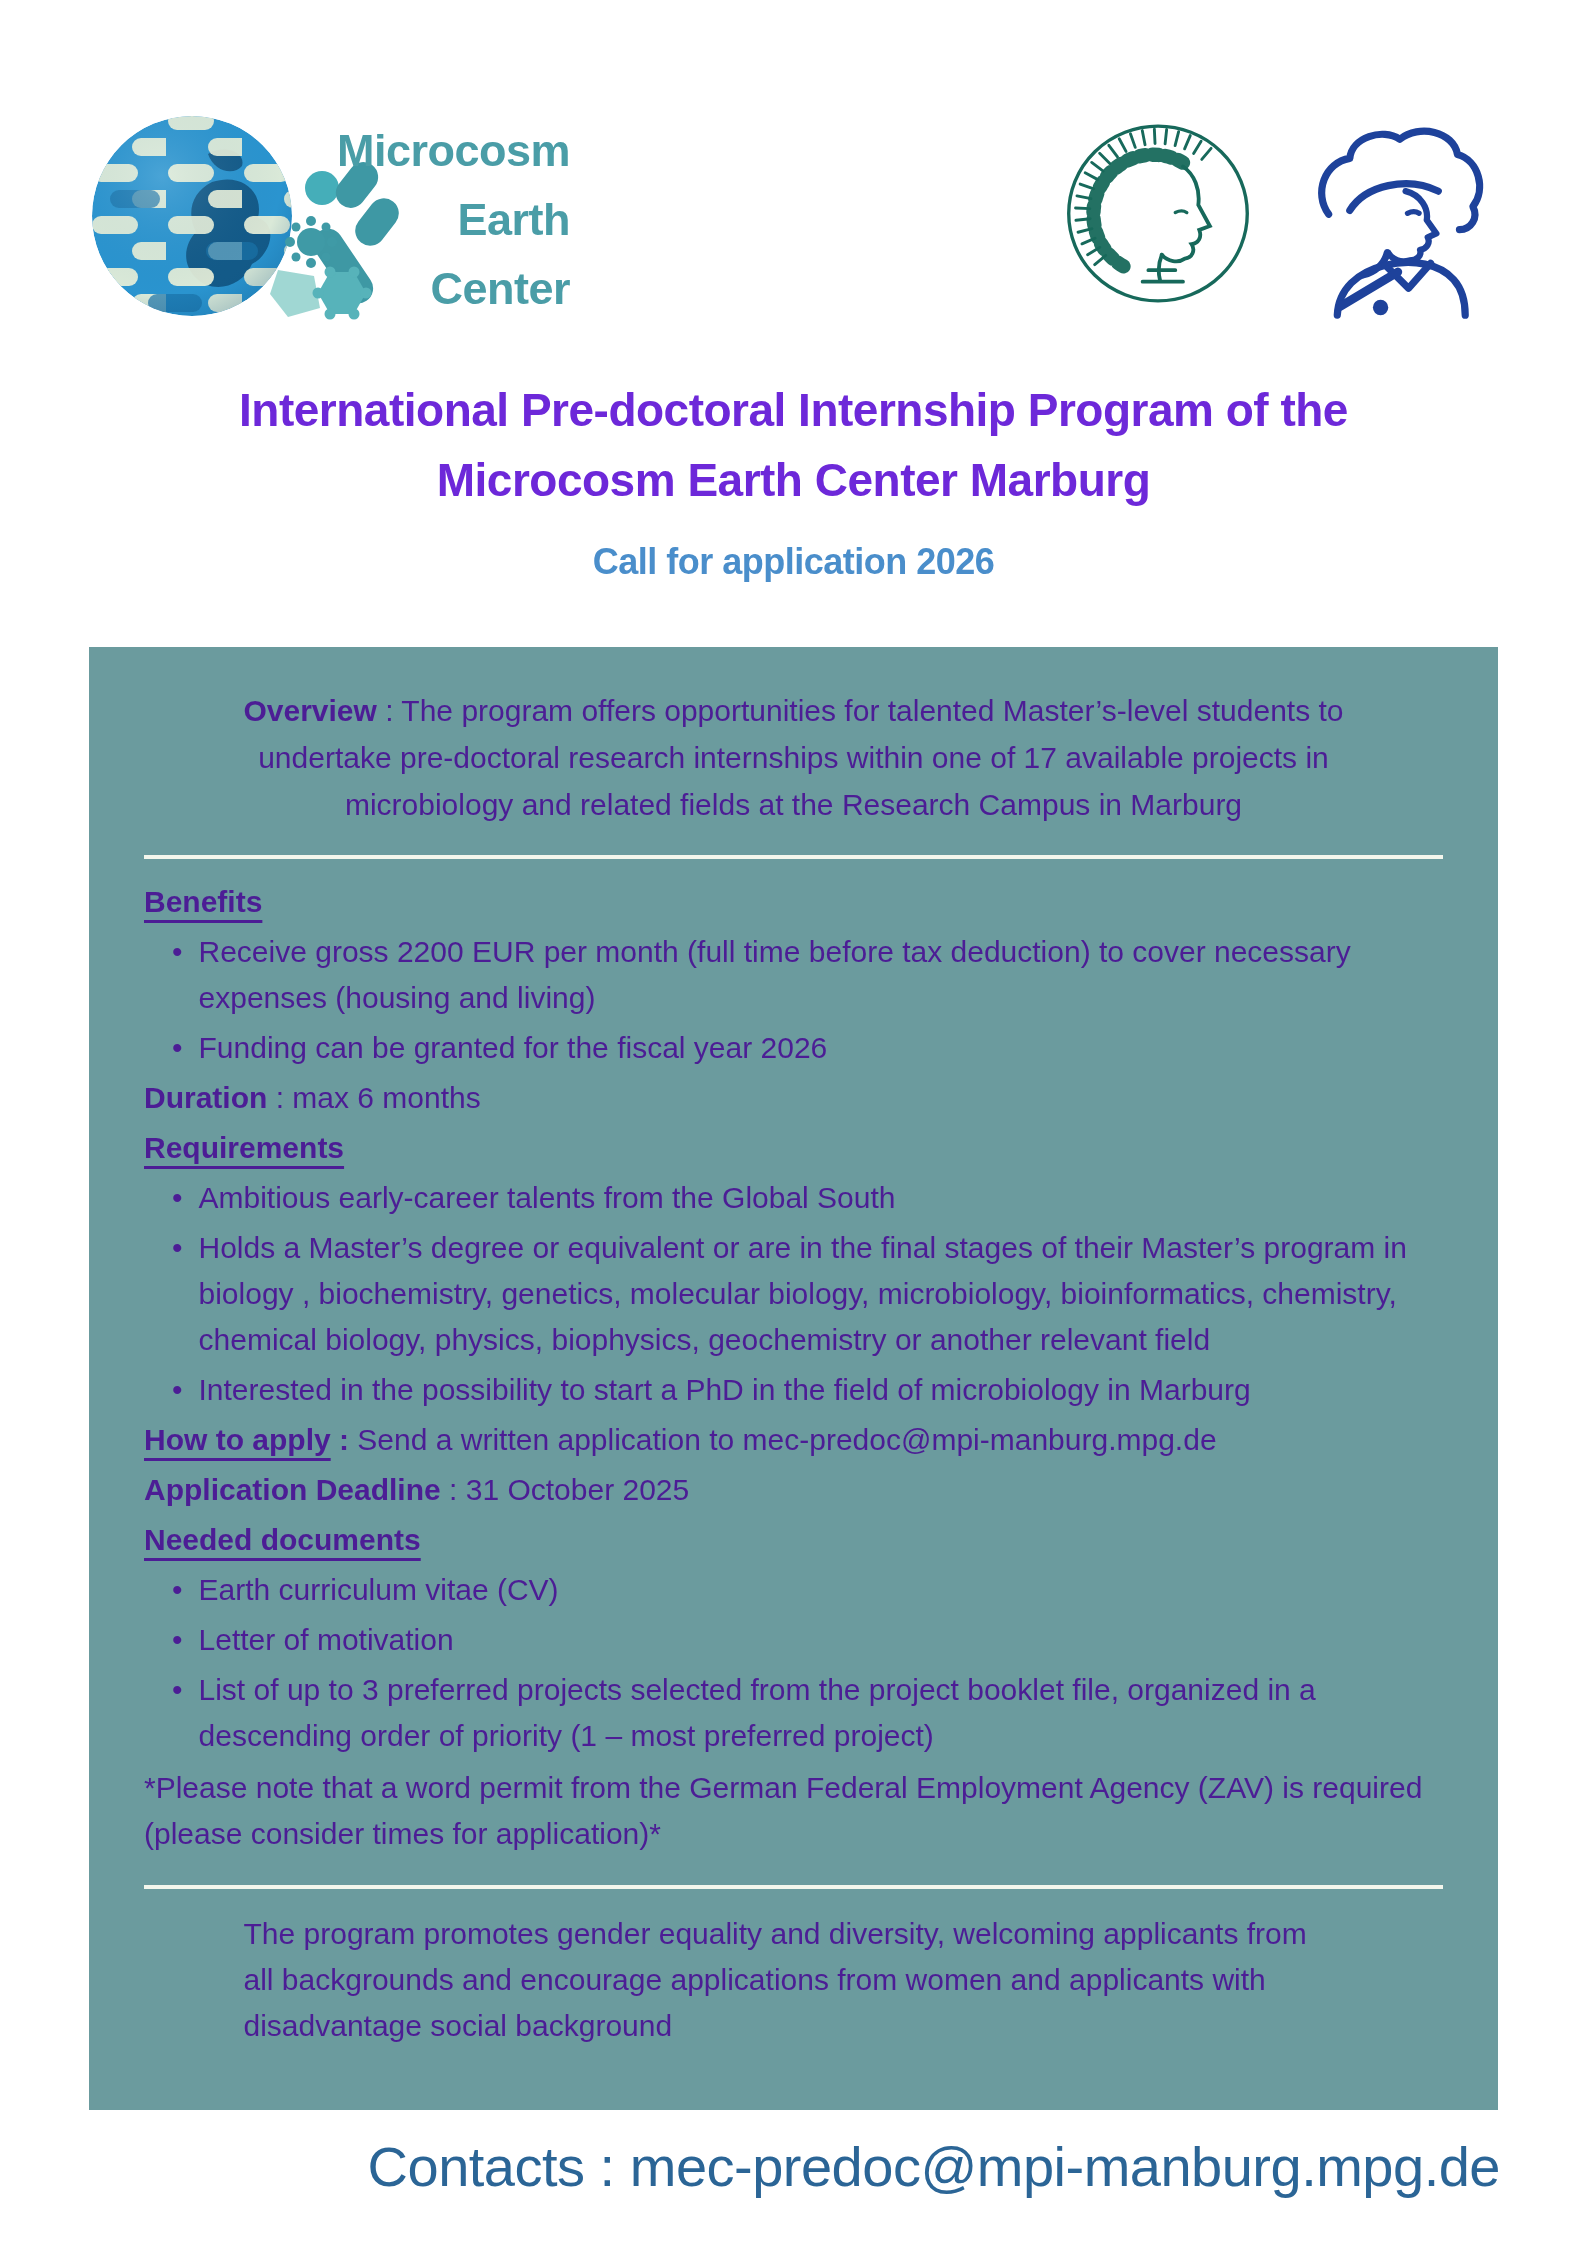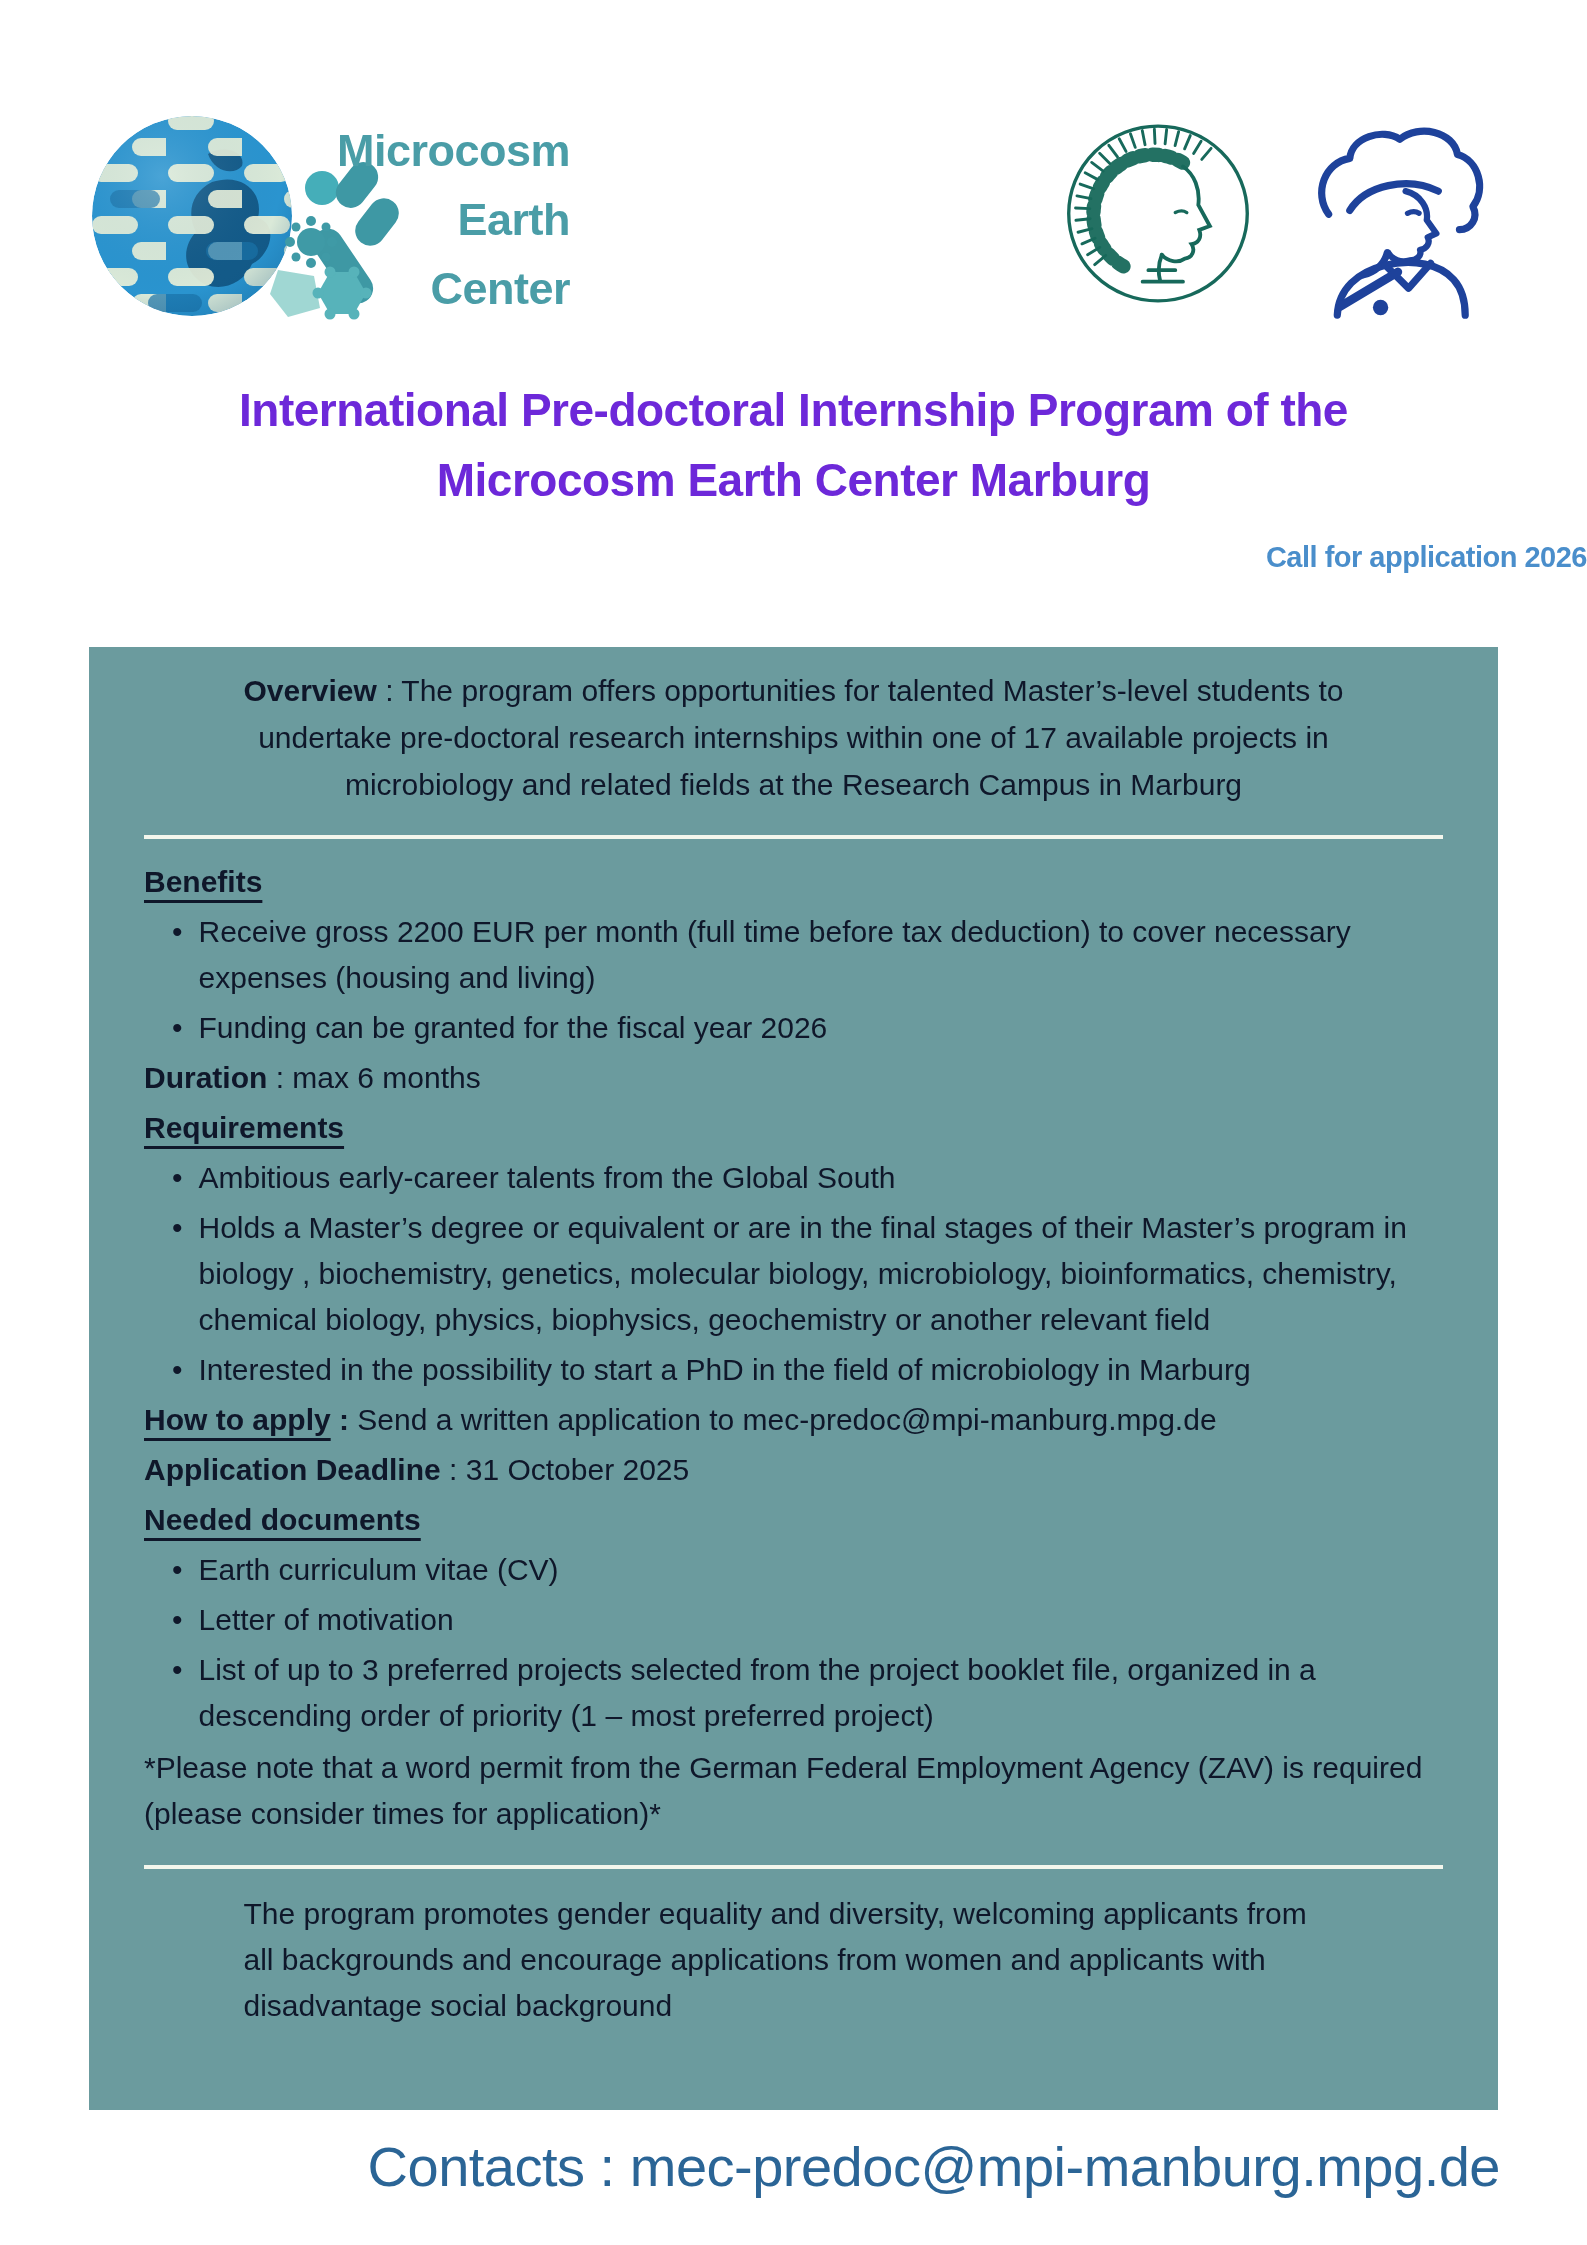--- a/index.html
+++ b/index.html
@@ -12,26 +12,26 @@
   .logo-text{position:absolute;right:10px;top:16px;width:270px;text-align:right;
              color:#4a9da7;font-weight:bold;font-size:45px;line-height:69px;letter-spacing:-0.5px;}
   .emblem-mpg{position:absolute;left:1062px;top:120px;}
   .emblem-marburg{position:absolute;left:1294px;top:118px;}
 
   
   .title-line{position:absolute;left:0;width:100%;text-align:center;color:#6d28d9;
               font-weight:bold;font-size:46px;letter-spacing:-0.5px;}
   .title-1{top:383px;}
   .title-2{top:453px;}
-  .subtitle{position:absolute;left:0;top:541px;width:100%;text-align:right;color:#4a8ecb;
-            font-weight:bold;font-size:29px;letter-spacing:-0.5px;}
+  .subtitle{position:absolute;left:0;top:541px;width:100%;text-align:center;color:#4a8ecb;
+            font-weight:bold;font-size:36px;letter-spacing:-0.5px;}
 
   
   .box{position:absolute;left:89px;top:647px;width:1409px;height:1463px;background:#6b9b9e;
-       box-sizing:border-box;padding:20px 55px 0 55px;color:#0f172a;font-size:30px;line-height:46px;}
+       box-sizing:border-box;padding:40px 55px 0 55px;color:#4c1d95;font-size:30px;line-height:46px;}
   .overview{margin:0 auto;max-width:1190px;text-align:center;line-height:47px;}
   .rule{border:none;border-top:4px solid #f3f6ec;margin:27px 0 20px 0;}
   .rule2{border:none;border-top:4px solid #f3f6ec;margin:28px 0 22px 0;}
   .heading{font-weight:bold;text-decoration:underline;text-decoration-thickness:3px;text-underline-offset:8px;}
   .sec-head{margin:4px 0 0 0;font-size:30px;}
   ul.bullets{list-style:none;margin:2px 0 0 0;padding:0;}
   ul.bullets li{display:flex;gap:16px;padding-left:28px;margin-top:4px;}
   .dot{flex:0 0 auto;}
   .btext{display:block;}
   .w1170{max-width:1170px;}

